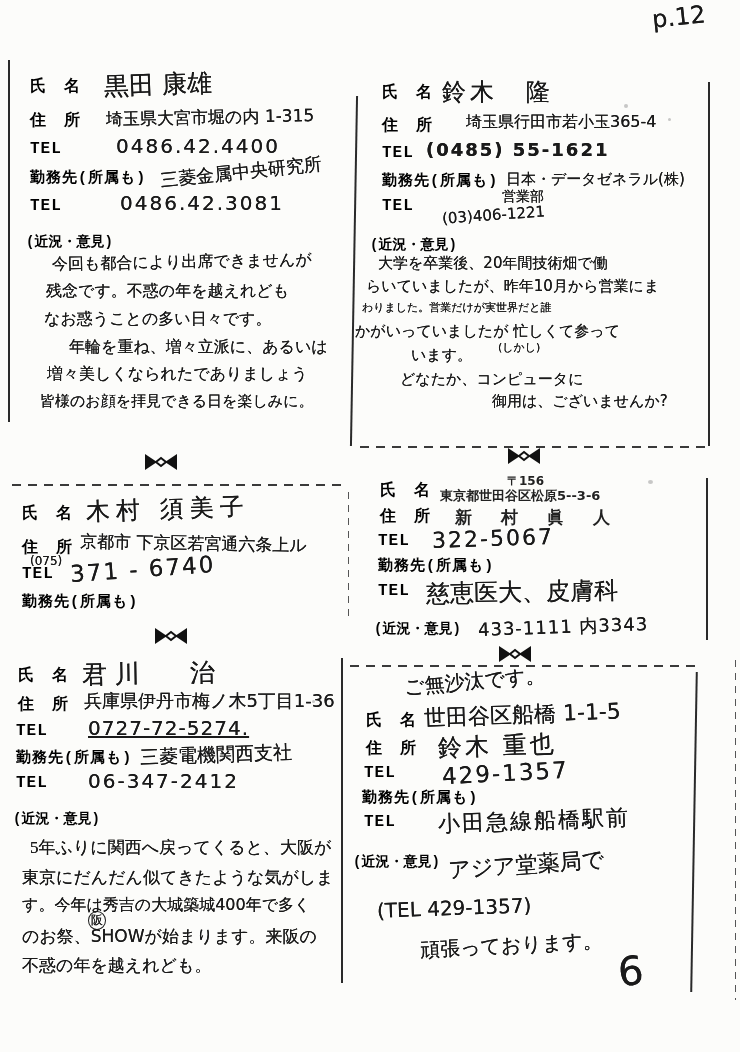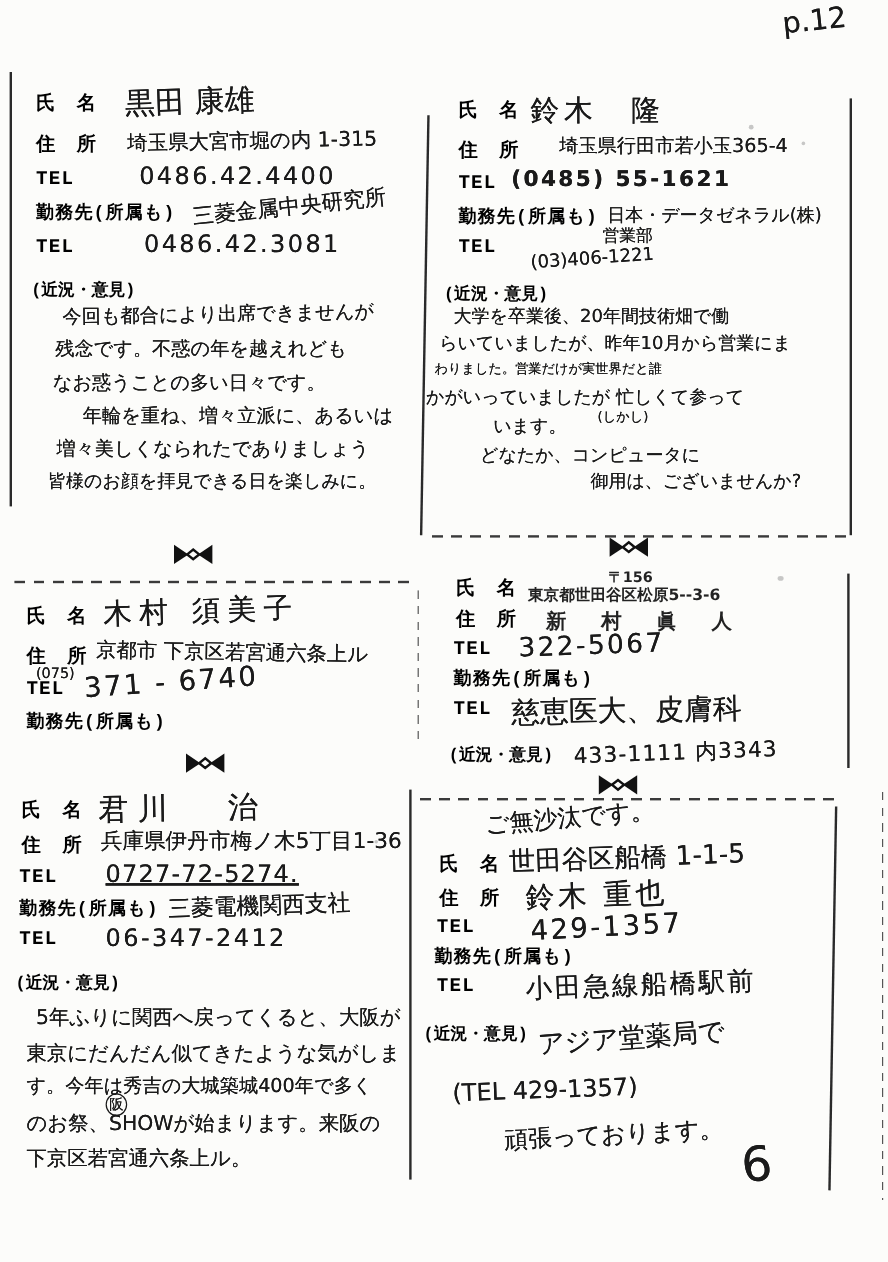--- a/index.html
+++ b/index.html
@@ -175,26 +175,26 @@
   <div class="lbl" style="left:16px;top:722px;">TEL</div>
   <div class="hw" style="left:88px;top:716px;font-size:20px;letter-spacing:1px;text-decoration:underline;">0727-72-5274.</div>
 
   <div class="lbl" style="left:16px;top:748px;font-size:15px;">勤務先(所属も)</div>
   <div class="hw" style="left:140px;top:742px;font-size:19px;transform:rotate(-2deg);">三菱電機関西支社</div>
 
   <div class="lbl" style="left:16px;top:774px;">TEL</div>
   <div class="hw" style="left:88px;top:769px;font-size:20px;letter-spacing:2px;">06-347-2412</div>
 
   <div class="lbl lbl-sm" style="left:13px;top:810px;">(近況・意見)</div>
-  <div class="hw" style="left:30px;top:836px;font-size:17px;">5年ふりに関西へ戻ってくると、大阪が</div>
+  <div class="hw" style="left:30px;top:836px;font-size:17px;font-family:Liberation Serif, serif;">5年ふりに関西へ戻ってくると、大阪が</div>
   <div class="hw" style="left:22px;top:866px;font-size:17px;">東京にだんだん似てきたような気がしま</div>
   <div class="hw" style="left:22px;top:895px;font-size:16px;">す。今年は秀吉の大城築城400年で多く</div>
   <div class="hw" style="left:88px;top:911px;font-size:12px;border:1px solid #1a1a1a;border-radius:50%;padding:0 2px;">阪</div>
   <div class="hw" style="left:22px;top:925px;font-size:17px;">のお祭、SHOWが始まります。来阪の</div>
-  <div class="hw" style="left:22px;top:954px;font-size:17px;">下京区若宮通六条上ル。</div>
+  <div class="hw" style="left:22px;top:954px;font-size:17px;">不惑の年を越えれども。</div>
 </div>
 
 <div>
   <div class="hdash" style="left:350px;top:665px;width:348px;"></div>
   <div class="vrule" style="left:693px;top:672px;height:320px;transform:rotate(1deg);"></div>
   <div class="vdash" style="left:735px;top:660px;height:340px;"></div>
 
   <div class="hw" style="left:404px;top:668px;font-size:20px;transform:rotate(-5deg);">ご無沙汰です。</div>
 
   <div class="lbl" style="left:366px;top:710px;">氏　名</div>

